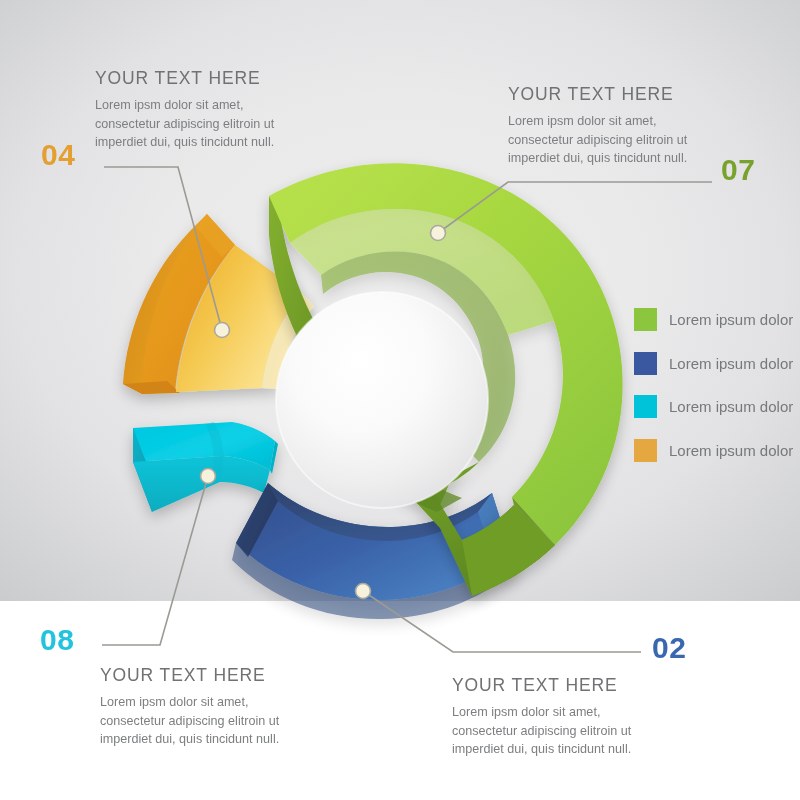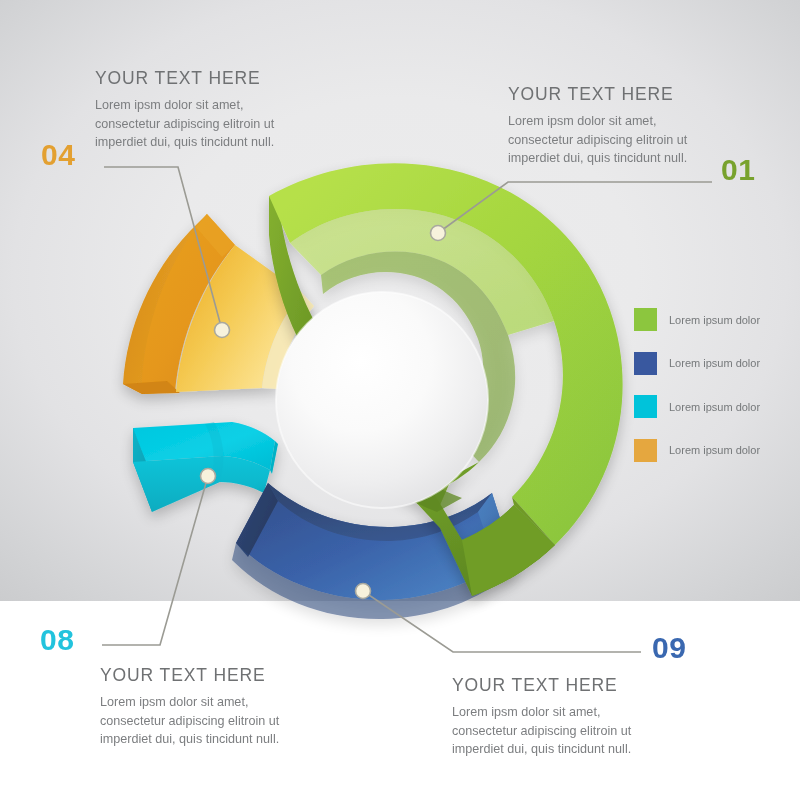--- a/index.html
+++ b/index.html
@@ -76,21 +76,21 @@
     height: 29px;
     margin-bottom: 14.5px;
   }
   .legend-swatch {
     width: 23px;
     height: 23px;
     flex: 0 0 23px;
   }
   .legend-label {
     margin-left: 12px;
-    font-size: 11px;
+    font-size: 15px;
     color: #76797b;
     white-space: nowrap;
   }
 </style>
 </head>
 <body>
 
 <div id="canvas">
 
   <svg class="svg-layer" viewBox="0 0 800 800">
@@ -307,22 +307,22 @@
   <div class="callout" id="callout-03">
     <div class="heading">YOUR TEXT HERE</div>
     <div class="body">Lorem ipsm dolor sit amet, consectetur adipiscing elitroin ut imperdiet dui, quis tincidunt null.</div>
   </div>
 
   <div class="callout" id="callout-04">
     <div class="heading">YOUR TEXT HERE</div>
     <div class="body">Lorem ipsm dolor sit amet, consectetur adipiscing elitroin ut imperdiet dui, quis tincidunt null.</div>
   </div>
 
-  <div class="big-number" id="num-01" style="color: rgb(120, 162, 45);">01</div>
-  <div class="big-number" id="num-02" style="color: rgb(58, 104, 176);">09</div>
+  <div class="big-number" id="num-01" style="color: rgb(120, 162, 45);">07</div>
+  <div class="big-number" id="num-02" style="color: rgb(58, 104, 176);">02</div>
   <div class="big-number" id="num-03" style="color: rgb(34, 195, 221);">08</div>
   <div class="big-number" id="num-04" style="color: rgb(227, 160, 49);">04</div>
 
   <div id="legend">
     <div class="legend-row">
       <span class="legend-swatch" style="background: rgb(140, 198, 62);"></span>
       <span class="legend-label">Lorem ipsum dolor</span>
     </div>
     <div class="legend-row">
       <span class="legend-swatch" style="background: rgb(57, 88, 159);"></span>

